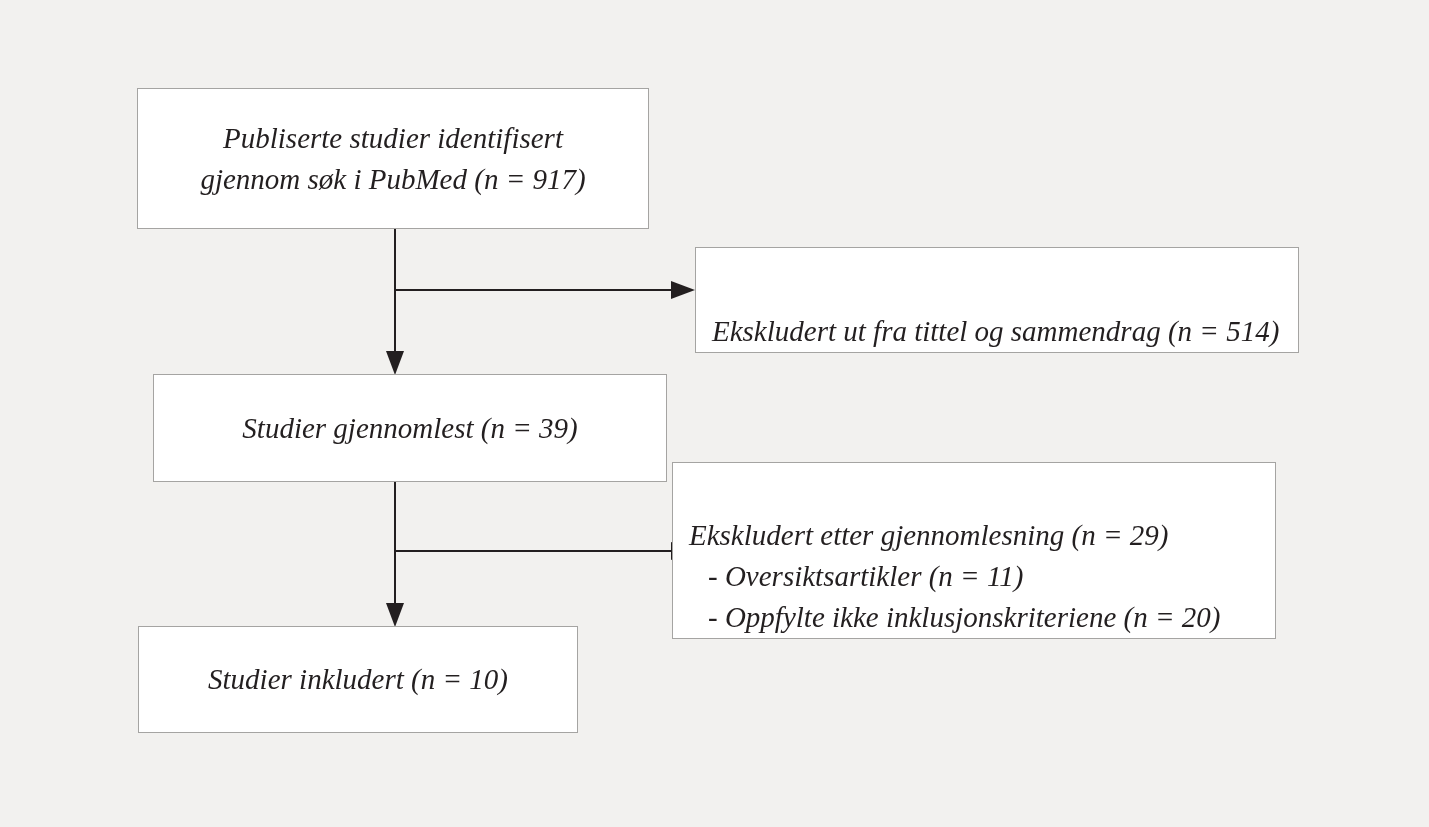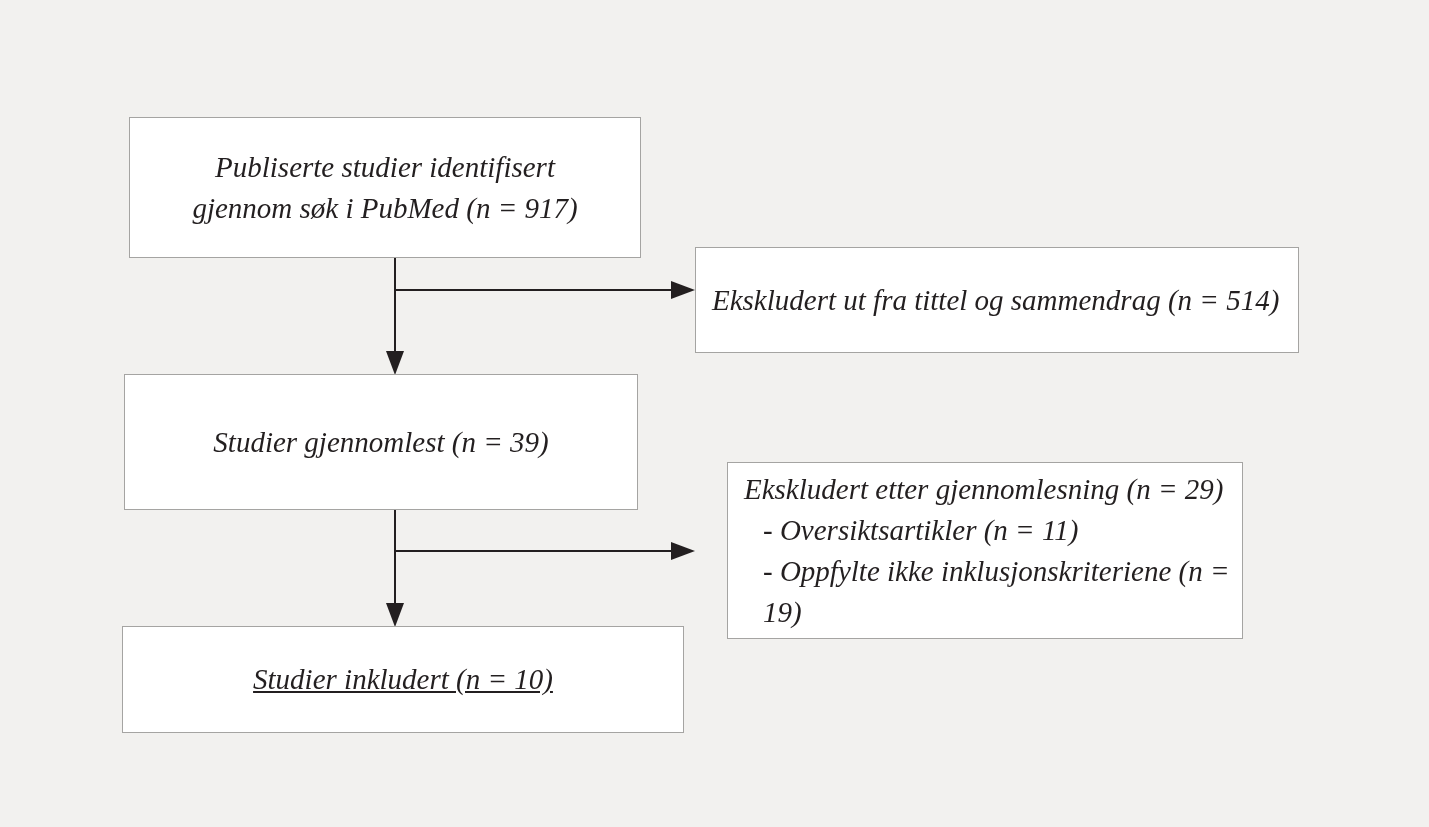--- a/index.html
+++ b/index.html
@@ -38,30 +38,30 @@
   .flow-box.centered {
     display: flex;
     flex-direction: column;
     align-items: center;
     justify-content: center;
     text-align: center;
   }
   .flow-box.left-aligned {
     display: flex;
     flex-direction: column;
-    justify-content: center;
+    justify-content: flex-end;
     text-align: left;
     padding-left: 16px;
     padding-right: 8px;
   }
-  #box-identified   { left: 129px; top:  88px; width: 512px; height: 141px; margin-top: 29px; }
+  #box-identified   { left: 137px; top:  88px; width: 512px; height: 141px; }
   #box-excluded-1   { left: 695px; top: 247px; width: 604px; height: 106px; }
-  #box-read         { left: 124px; top: 374px; width: 514px; height: 136px; }
-  #box-excluded-2   { left: 727px; top: 462px; width: 516px; height: 177px; }
-  #box-included     { left: 122px; top: 626px; width: 562px; height: 107px; text-decoration: underline; }
+  #box-read         { left: 153px; top: 374px; width: 514px; height: 108px; }
+  #box-excluded-2   { left: 672px; top: 462px; width: 604px; height: 177px; }
+  #box-included     { left: 138px; top: 626px; width: 440px; height: 107px; }
   .sub-item { padding-left: 19px; font-style: italic; }
 </style>
 </head>
 <body>
 
 <div class="canvas">
 
   <svg class="connector-layer" width="1429" height="827" viewBox="0 0 1429 827">
     <g stroke="#231f20" stroke-width="2" fill="#231f20">
       <line x1="395" y1="229" x2="395" y2="353"></line>
@@ -90,20 +90,20 @@
     <div>Ekskludert ut fra tittel og sammendrag (n = 514)</div>
   </div>
 
   <div id="box-read" class="flow-box centered">
     <div>Studier gjennomlest (n = 39)</div>
   </div>
 
   <div id="box-excluded-2" class="flow-box left-aligned">
     <div>Ekskludert etter gjennomlesning (n = 29)</div>
     <div class="sub-item">- Oversiktsartikler (n = 11)</div>
-    <div class="sub-item">- Oppfylte ikke inklusjonskriteriene (n = 19)</div>
+    <div class="sub-item">- Oppfylte ikke inklusjonskriteriene (n = 20)</div>
   </div>
 
   <div id="box-included" class="flow-box centered">
     <div>Studier inkludert (n = 10)</div>
   </div>
 
 </div>
 
 </body></html>

